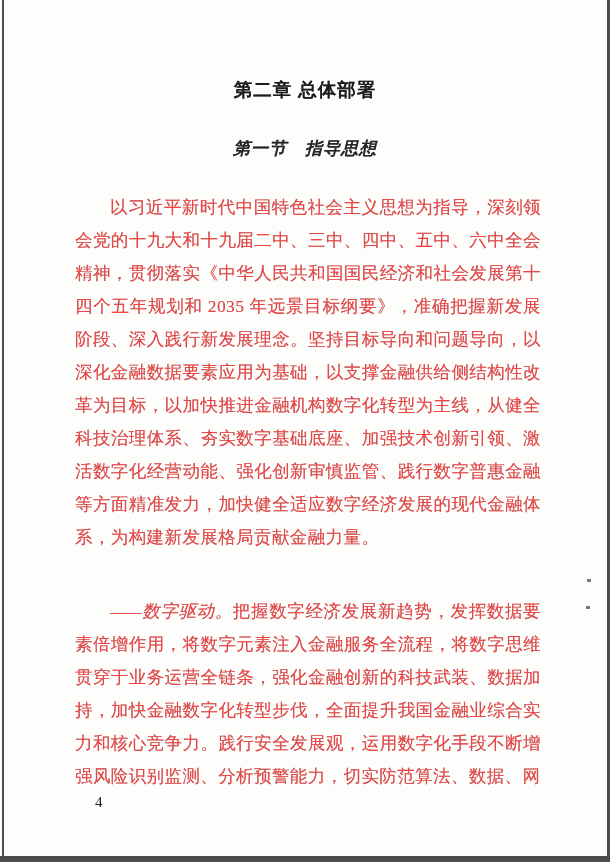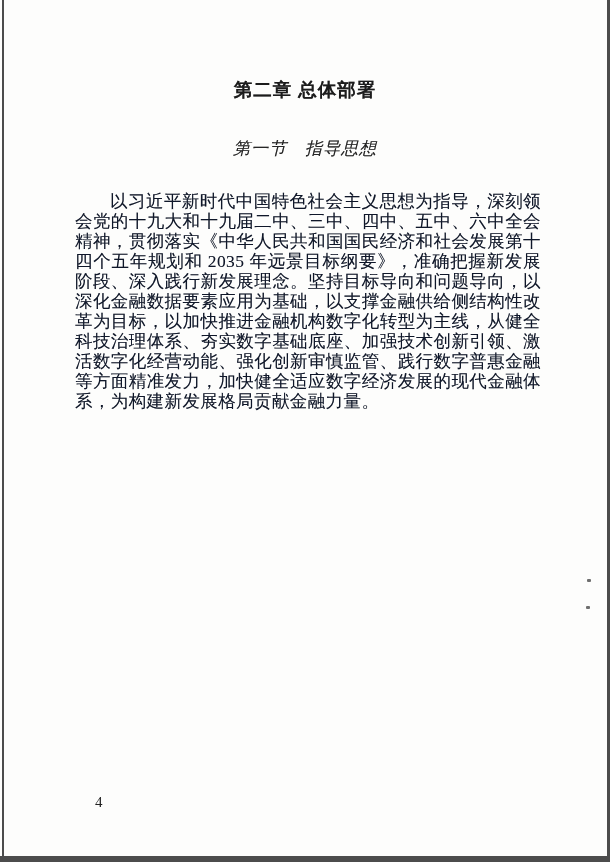--- a/index.html
+++ b/index.html
@@ -50,42 +50,42 @@
     text-shadow: 0 0 0.5px rgba(30,30,30,0.55);
   }
   .section-title {
     position: absolute;
     left: 0;
     width: 610px;
     margin: 0;
     text-align: center;
     font-size: 17px;
     line-height: 21px;
-    font-weight: normal;
+    font-weight: bold;
     font-style: italic; 
     letter-spacing: 1px;
     color: #262626;
     text-shadow: 0 0 0.5px rgba(40,40,40,0.45);
   }
   .section-1 { top: 138px; }
   .section-2 { top: 541px; }
 
   
   .body-para {
     position: absolute;
     left: 75px;
     width: 466px;
     margin: 0;
     font-size: 17.5px;
-    line-height: 20px;
+    line-height: 33px;
     letter-spacing: 0.4px;
     text-align: justify;
     text-indent: 2em;
     word-break: break-all;
-    color: #0f172a;
+    color: #ef4444;
     text-shadow: 0 0 0.6px rgba(46,46,46,0.4);
   }
   .para-1 { top: 191px; }
   .para-2 { top: 595px; }
   .para-lead {
     font-style: italic; 
   }
 
   .page-number {
     position: absolute;
@@ -107,16 +107,17 @@
   <div class="speck speck-1"></div>
   <div class="speck speck-2"></div>
 
   <h1 class="chapter-title">第二章 总体部署</h1>
 
   <h2 class="section-title section-1">第一节　指导思想</h2>
 
   <p class="body-para para-1">以习近平新时代中国特色社会主义思想为指导，深刻领会党的十九大和十九届二中、三中、四中、五中、六中全会精神，贯彻落实《中华人民共和国国民经济和社会发展第十四个五年规划和 2035 年远景目标纲要》，准确把握新发展阶段、深入践行新发展理念。坚持目标导向和问题导向，以深化金融数据要素应用为基础，以支撑金融供给侧结构性改革为目标，以加快推进金融机构数字化转型为主线，从健全科技治理体系、夯实数字基础底座、加强技术创新引领、激活数字化经营动能、强化创新审慎监管、践行数字普惠金融等方面精准发力，加快健全适应数字经济发展的现代金融体系，为构建新发展格局贡献金融力量。</p>
 
 
+  <p class="body-para para-2"><em class="para-lead">——数字驱动。</em><span>把握数字经济发展新趋势，发挥数据要素倍增作用，将数字元素注入金融服务全流程，将数字思维贯穿于业务运营全链条，强化金融创新的科技武装、数据加持，加快金融数字化转型步伐，全面提升我国金融业综合实力和核心竞争力。践行安全发展观，运用数字化手段不断增强风险识别监测、分析预警能力，切实防范算法、数据、网</span></p>
 
   <div class="page-number">4</div>
 
 </div>
 
 </body></html>

